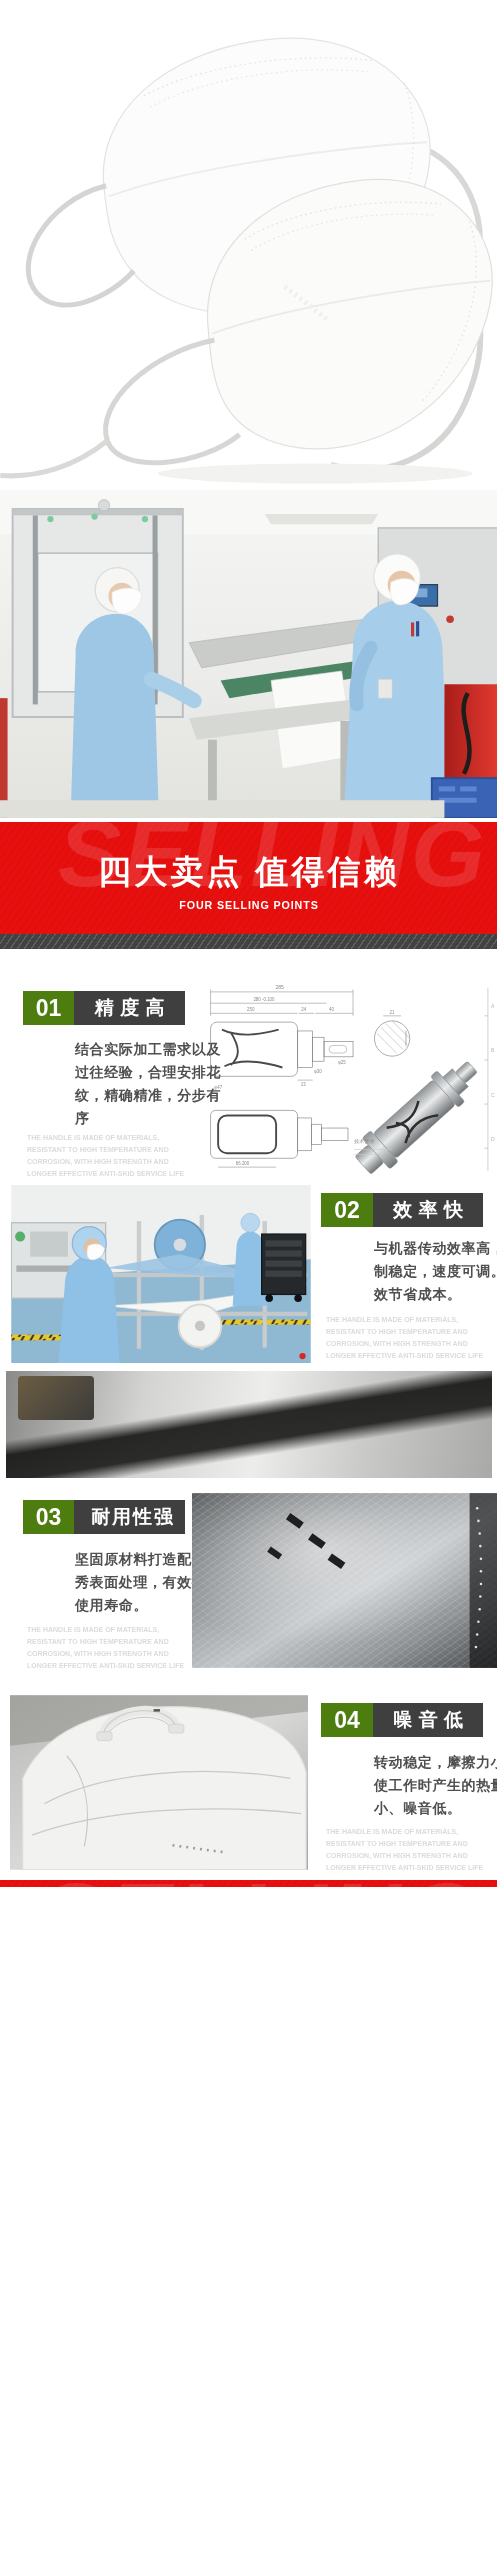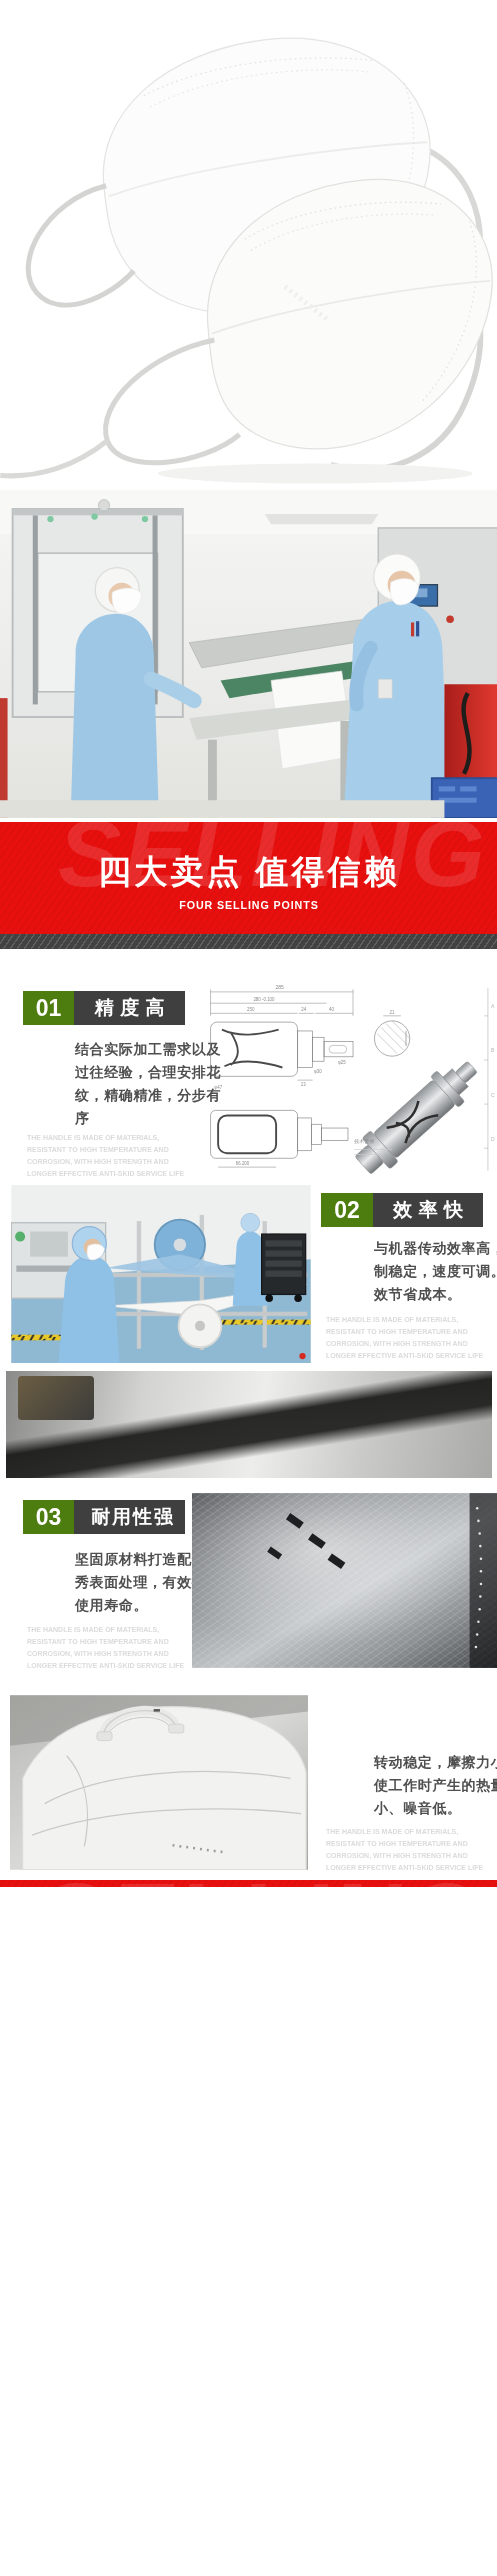--- a/index.html
+++ b/index.html
@@ -379,20 +379,24 @@
     </g>
     <g stroke="#c9c9c7" stroke-width="2" fill="none">
       <path d="M55,172 C150,120 310,110 445,132"></path>
       <path d="M35,222 C150,180 325,172 462,188"></path>
       <path d="M90,96 C120,130 130,180 118,240"></path>
     </g>
     <path d="M258,238 L345,250" stroke="#9a9a98" stroke-width="4" stroke-dasharray="3 8" fill="none"></path>
     <rect x="228" y="22" width="10" height="4" fill="#555553"></rect>
   </svg>
 
+  <div class="abs sec-header" style="left:321px;top:1703px">
+    <div class="sec-num" style="width:52px">04</div>
+    <div class="sec-title" style="width:104px">噪音低</div>
+  </div>
   <div class="abs sec-body" style="left:326px;top:1751px;width:155px">转动稳定，摩擦力小。使工作时产生的热量小、噪音低。</div>
   <div class="abs sec-cap" style="left:326px;top:1826px;width:159px">THE HANDLE IS MADE OF MATERIALS, RESISTANT TO HIGH TEMPERATURE AND CORROSION, WITH HIGH STRENGTH AND LONGER EFFECTIVE ANTI-SKID SERVICE LIFE</div>
 
   <div class="abs banner" style="top:1880px;height:112px">
     <div class="pin"></div>
     <div class="wm" style="top:-11.3px;left:39px;font-size:98px">SELLING</div>
     <div class="t" style="top:31.5px">高度适配 精致印花</div>
     <div class="st" style="top:79px">FOUR SELLING POINTS</div>
   </div>
   <div class="abs band" style="top:1991px;height:15.8px"></div>

